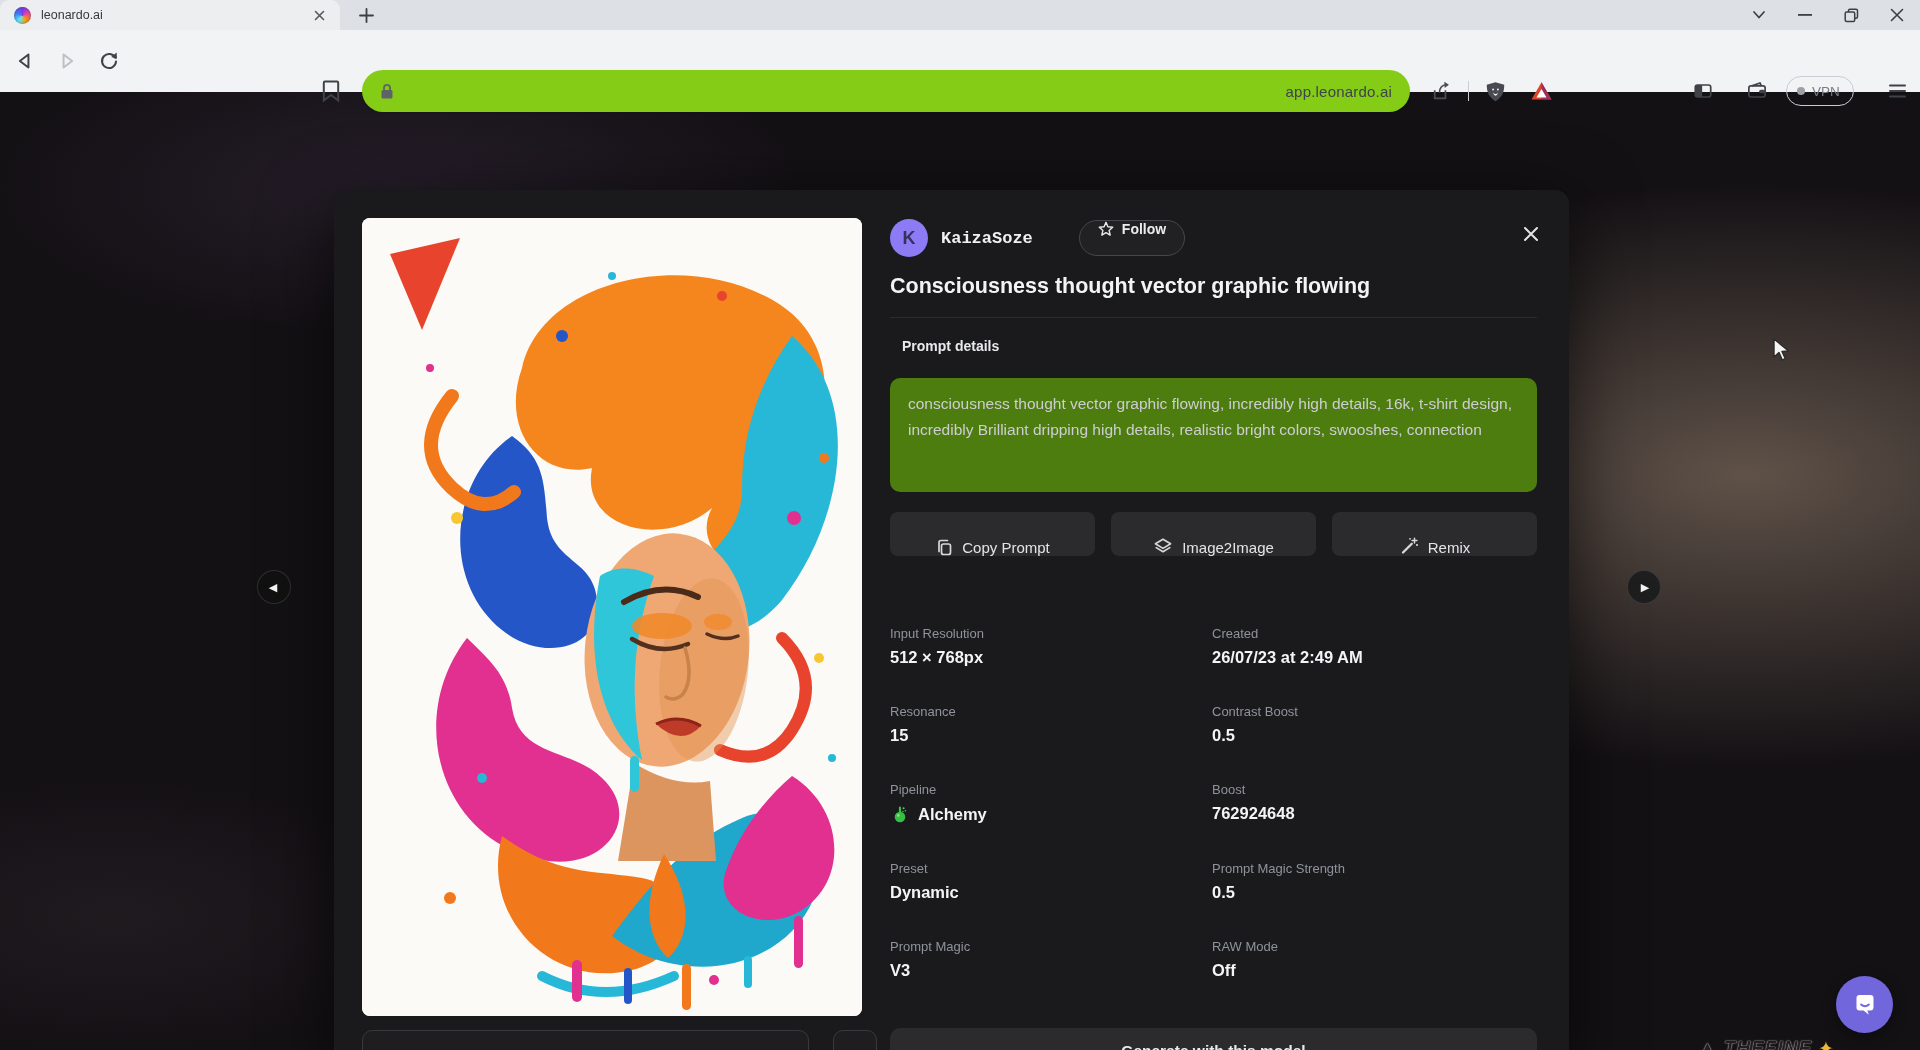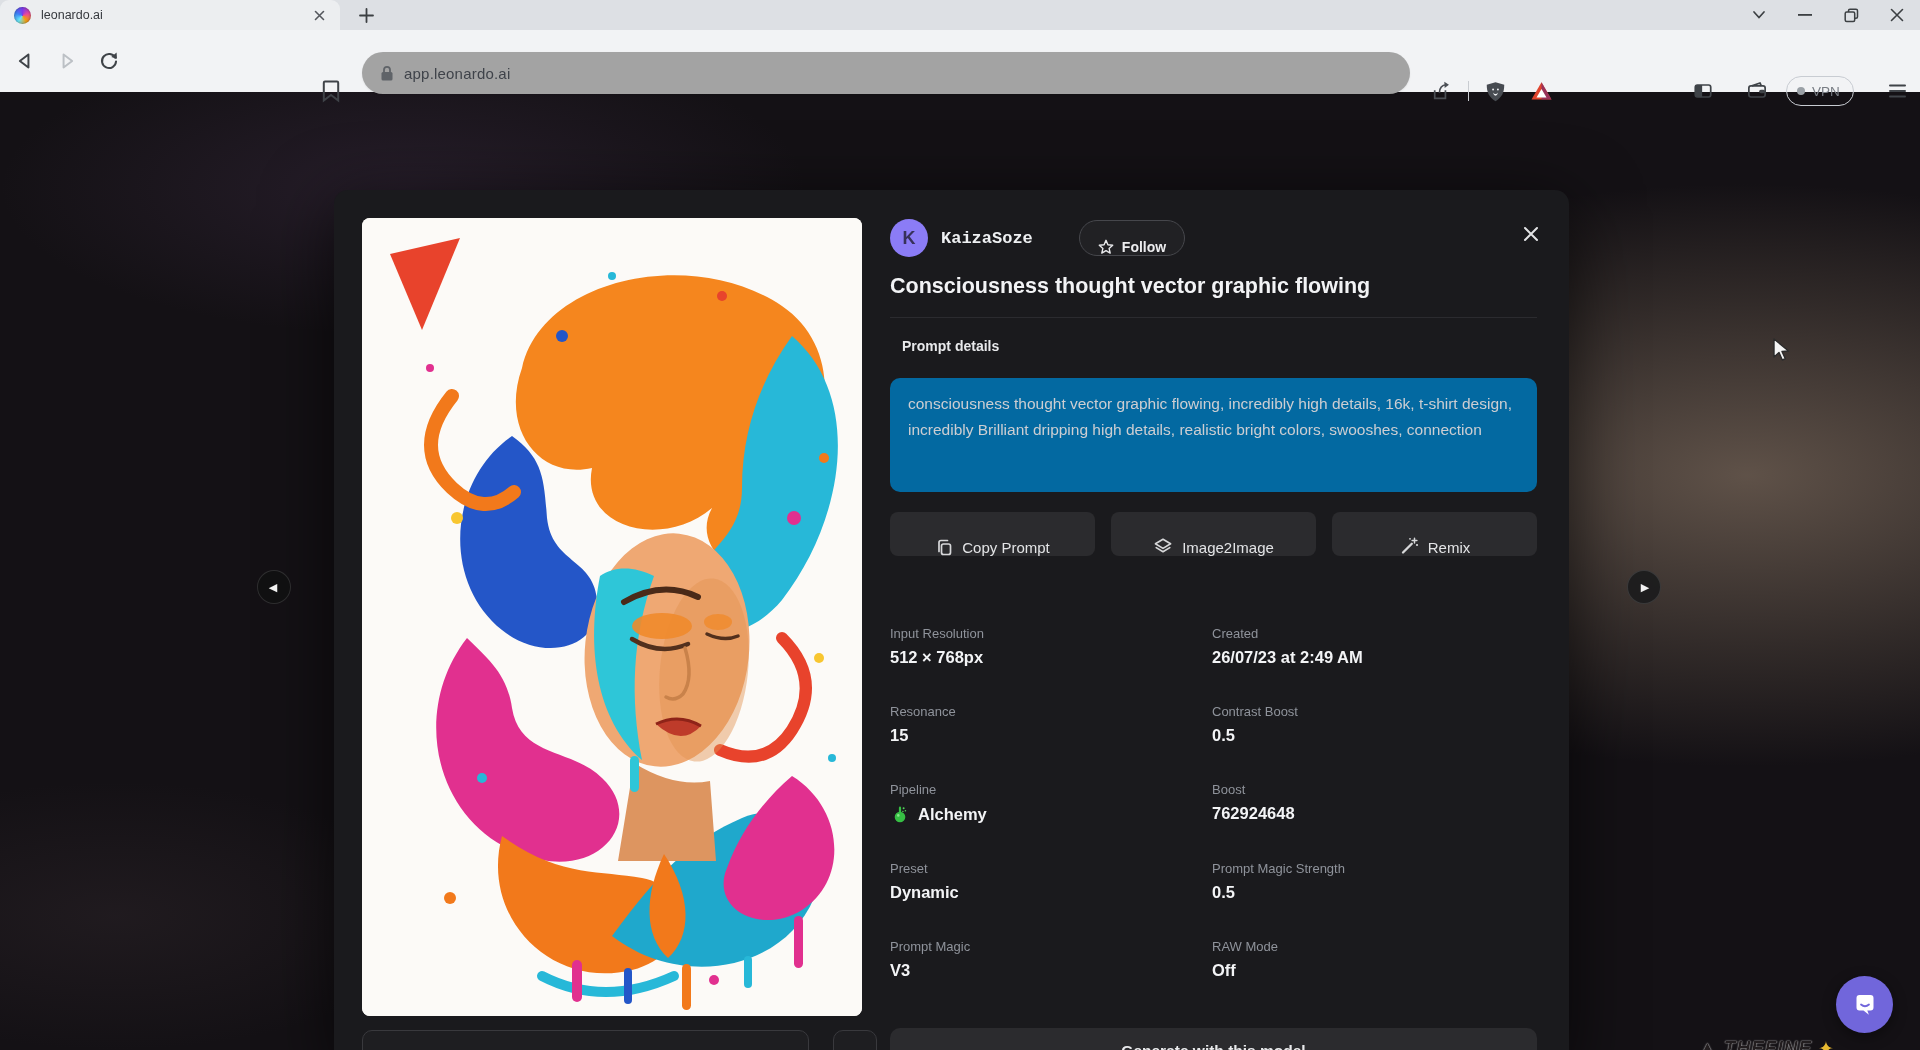--- a/index.html
+++ b/index.html
@@ -16,23 +16,23 @@
              box-shadow:inset 0 0 3px rgba(0,0,0,.45); flex:0 0 auto; }
   .tabtitle { margin-left:10px; font-size:12.5px; color:#36393e; flex:1 1 auto; }
   .tbtn { display:flex; align-items:center; justify-content:center; cursor:default; }
   .newtab { left:352px; top:2px; width:28px; height:26px; }
   .wincontrols { right:0; top:0; height:30px; display:flex; align-items:center; }
   .wincontrols .tbtn { width:46px; height:30px; }
 
   .toolbar { left:0; top:30px; width:1920px; height:62px; background:#f2f3f5; z-index:10;
              display:flex; align-items:center; }
   .navbtn { width:34px; height:34px; margin-left:8px; border-radius:50%; }
-  .addr { left:362px; top:22px; width:1048px; height:42px; background:#a3a3a3;
+  .addr { left:362px; top:40px; width:1048px; height:42px; background:#84cc16;
           border-radius:21px; display:flex; align-items:center; padding:0 18px;
-          box-shadow:0 1px 2px rgba(0,0,0,.08); }
+          box-shadow:0 1px 2px rgba(0,0,0,.08);justify-content:space-between; }
   .url { margin-left:10px; font-size:15px; color:#3f434a; letter-spacing:.2px; }
   .sep { width:1px; height:20px; background:#c9ccd1; }
   .vpnpill { height:30px; padding:0 13px 0 10px; border:1.5px solid #c8ccd2; border-radius:15px;
              display:flex; align-items:center; gap:7px; color:#787d84; font-size:13.5px; }
   .vpndot { width:8px; height:8px; border-radius:50%; background:#9aa0a6; }
 
   
   .content { left:0; top:92px; width:1920px; height:958px;
     background:
       radial-gradient(42% 40% at 91% 40%, rgba(99,85,75,.95) 0%, rgba(72,62,56,.55) 46%, rgba(26,22,22,0) 76%),
@@ -45,28 +45,28 @@
            border-radius:14px; z-index:5; box-shadow:0 14px 70px rgba(0,0,0,.65); }
   .art { left:28px; top:28px; width:500px; height:798px; border-radius:8px; overflow:hidden;
          background:#fbf9f6; }
   .rcol { left:556px; top:0; width:647px; height:880px; }
 
   .mhead { left:0; top:28px; width:647px; height:40px; display:flex; align-items:center; }
   .avatar { width:38px; height:38px; border-radius:50%; background:#8b7cf6; color:#37315a;
             display:flex; align-items:center; justify-content:center; font-size:18px; font-weight:700; }
   .uname { margin-left:13px; font-size:17px; font-weight:600; color:#eef0f2;font-family:Liberation Mono, monospace; }
   .followbtn { margin-left:46px; height:36px; padding:0 18px; border:1px solid #46474c;
-               border-radius:18px; background:rgba(255,255,255,.03); display:flex; align-items:flex-end;
+               border-radius:18px; background:rgba(255,255,255,.03); display:flex; align-items:flex-start;
                gap:8px; color:#ececee; font-size:14px; font-weight:600; }
   .mclose { right:26px; top:32px; width:24px; height:24px; }
 
   .mtitle { left:0; top:84px; width:640px; font-size:21.5px; font-weight:700; color:#f2f3f5; }
   .mdivider { left:0; top:127px; width:647px; height:1px; background:#2b2b2f; }
   .pdh { left:12px; top:148px; font-size:14px; font-weight:700; color:#e8e9eb; }
-  .pbox { left:0; top:188px; width:647px; height:114px; background:#0369a1; border-radius:10px;
+  .pbox { left:0; top:188px; width:647px; height:114px; background:#4d7c0f; border-radius:10px;
           padding:13px 18px; font-size:15.5px; line-height:26px; color:#cdced2; }
 
   .actions { left:0; top:322px; width:647px; height:44px; display:flex; gap:16px; }
   .abtn { flex:1 1 0; height:44px; background:#2b2b2e; border-radius:8px; display:flex;
           align-items:flex-end; justify-content:center; gap:9px; color:#e3e4e6; font-size:15px; }
 
   .dgrid { left:0; top:436px; width:647px; display:grid; grid-template-columns:322px 1fr;
            row-gap:37px; }
   .dlabel { font-size:13px; color:#8f939b; margin-bottom:7px; }
   .dvalue { font-size:16.5px; font-weight:700; color:#f3f4f6; display:flex; align-items:center; gap:8px; }

